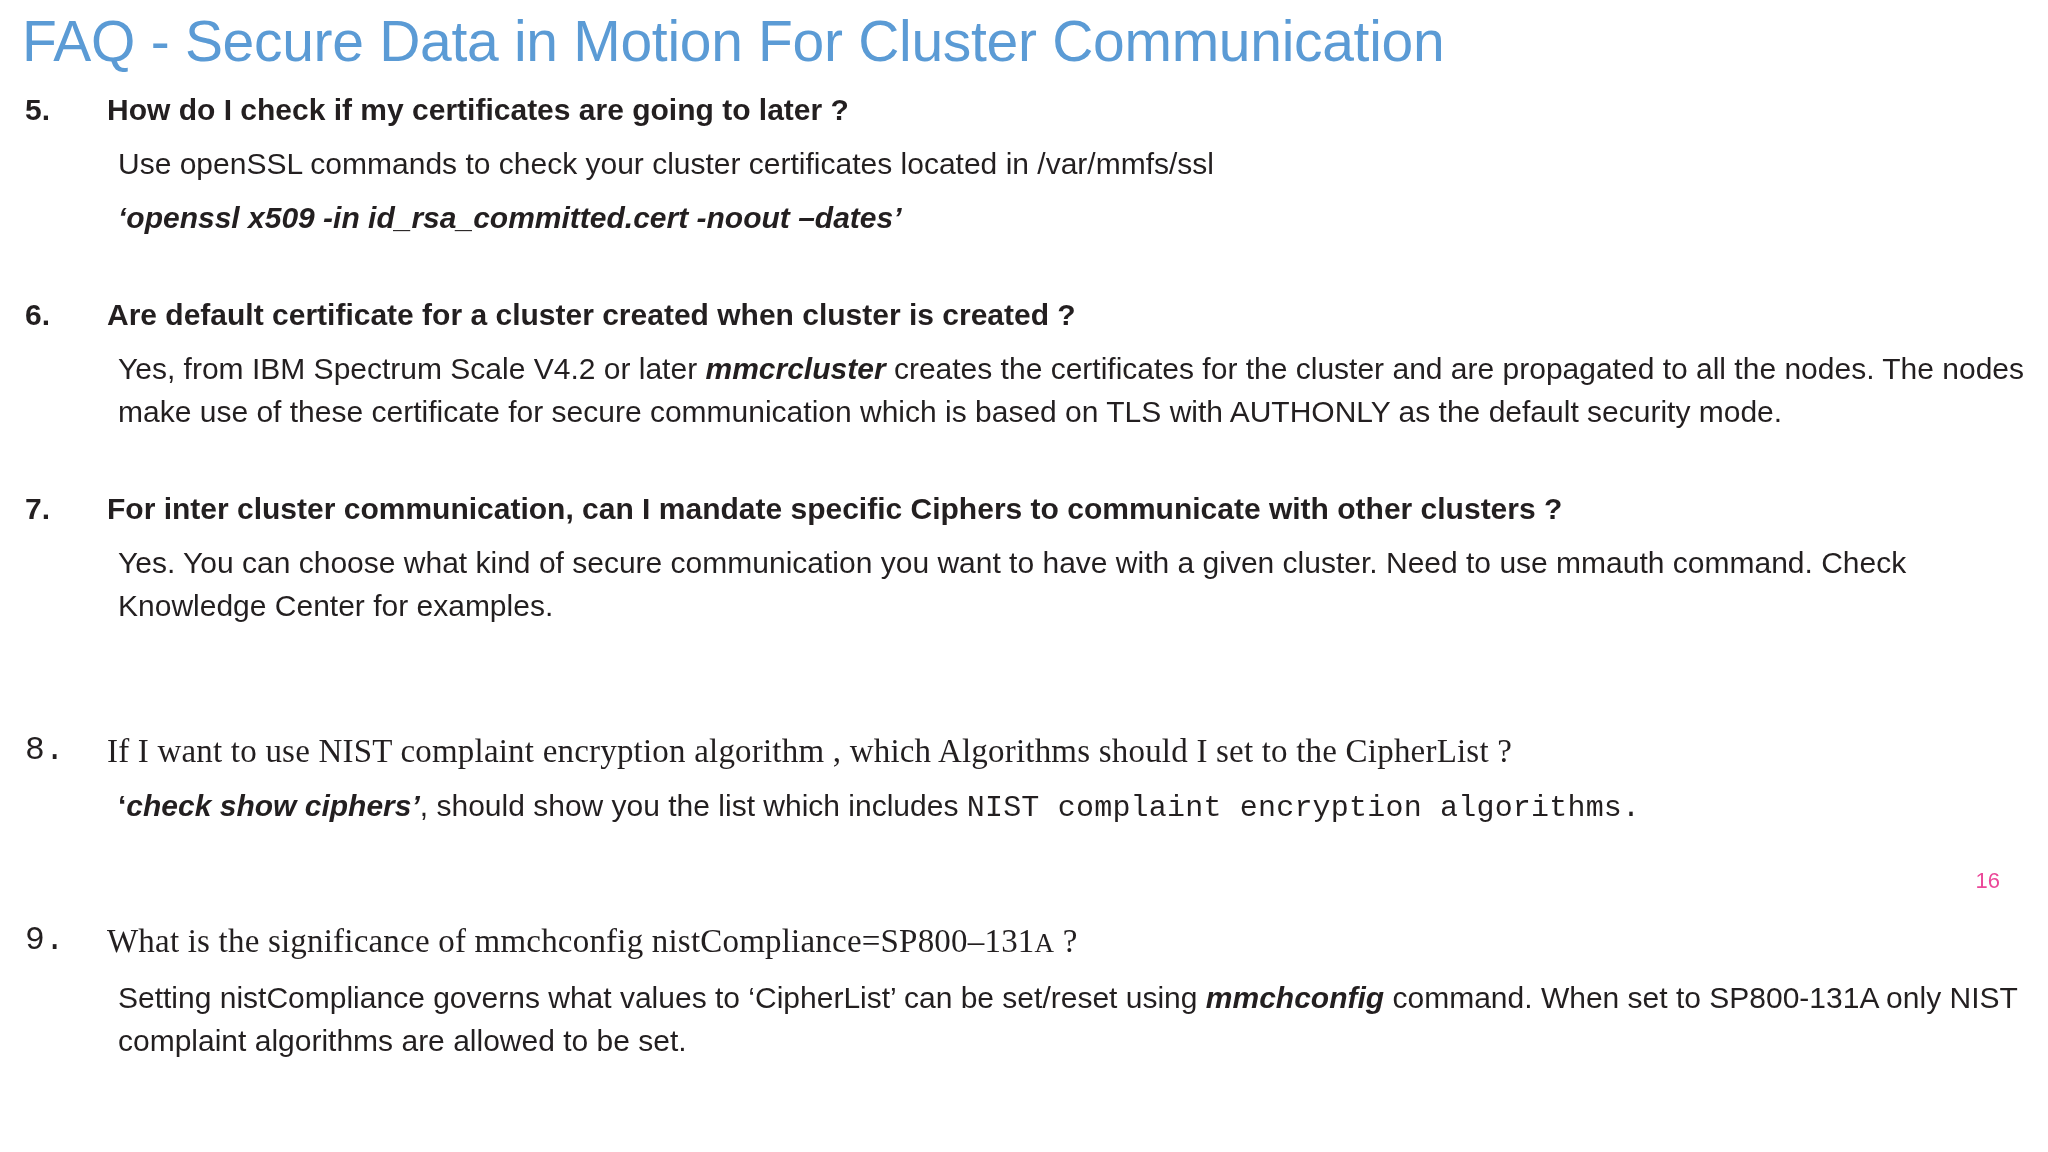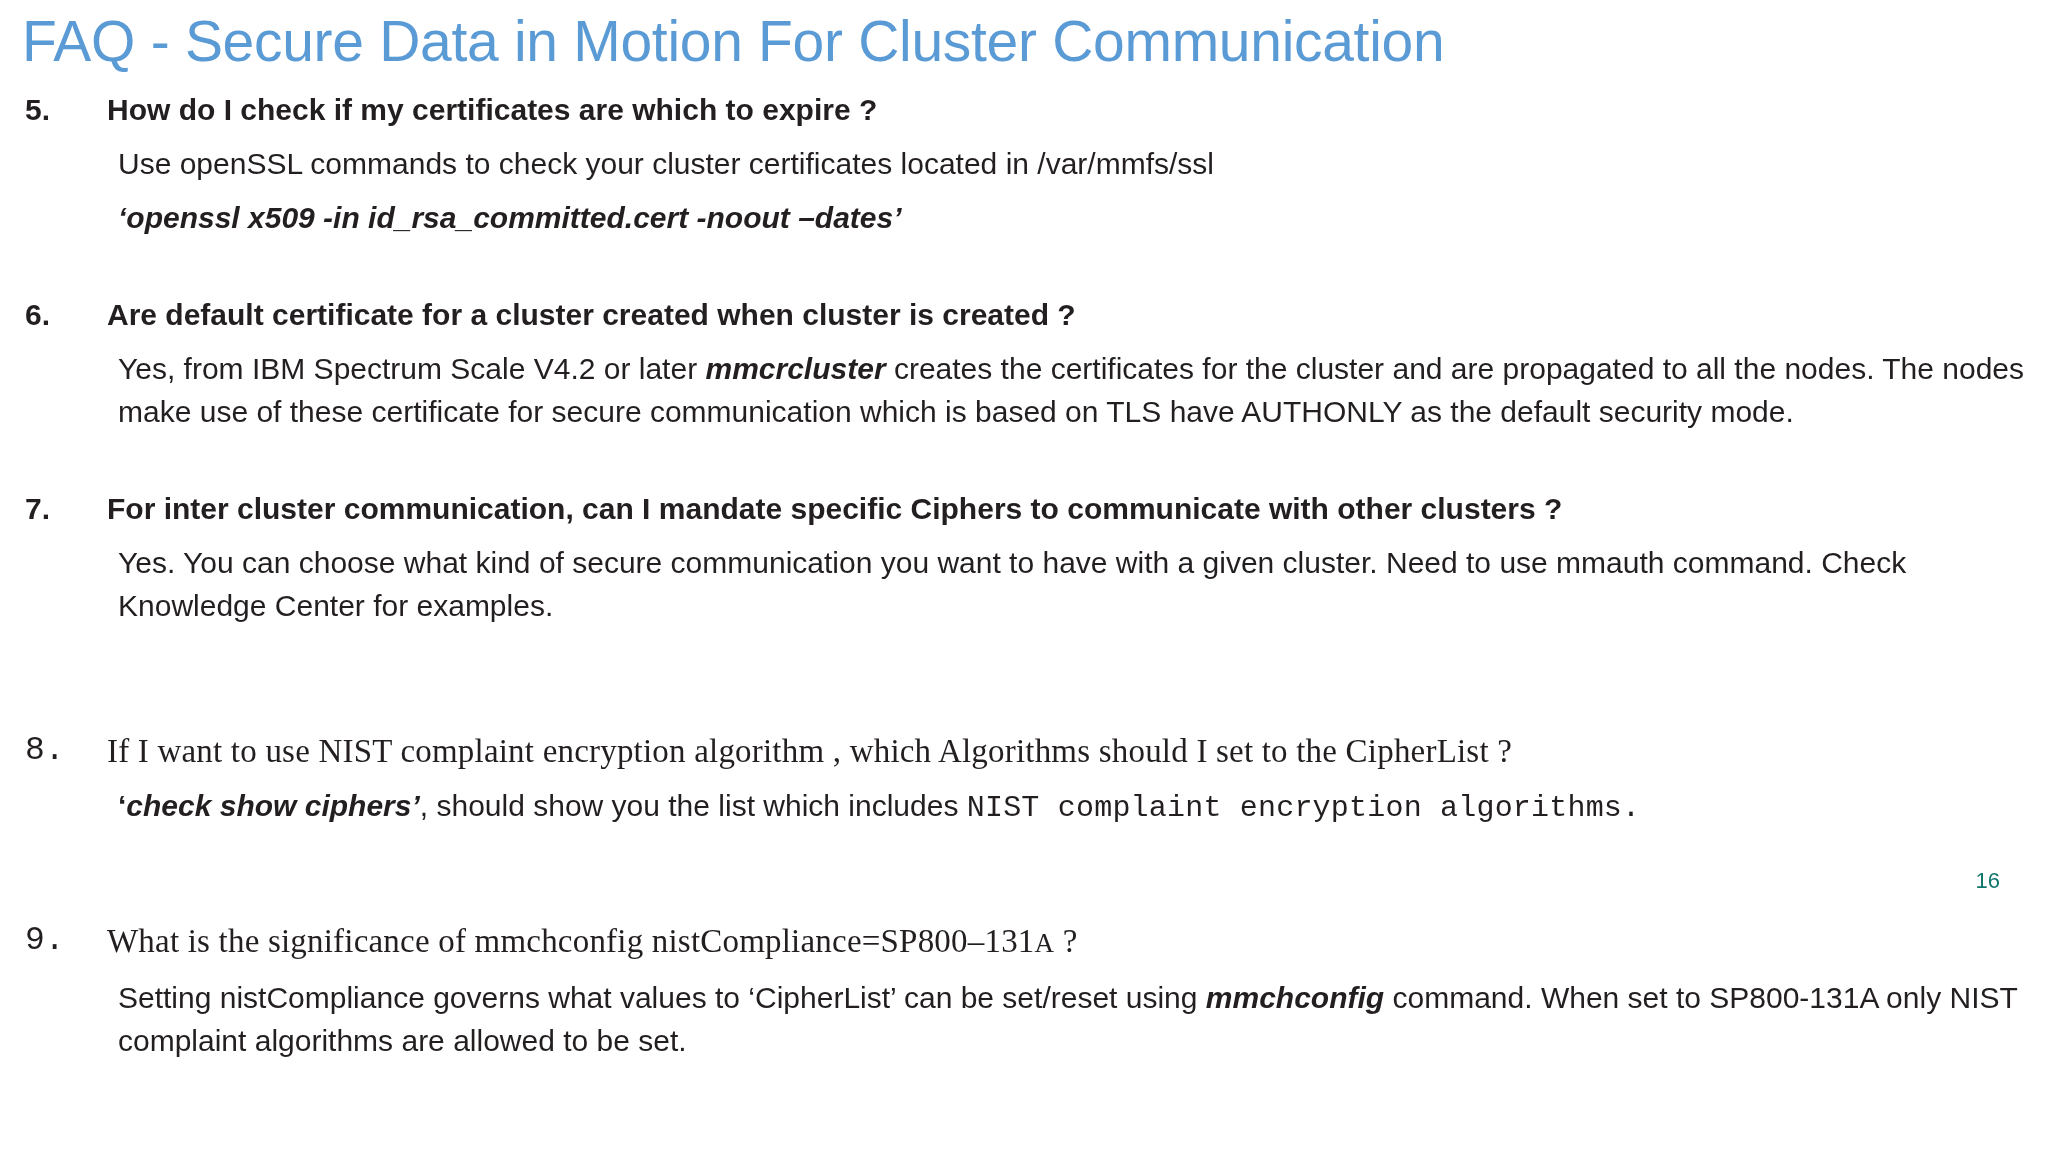--- a/index.html
+++ b/index.html
@@ -99,46 +99,46 @@
   .smallcap-a { font-size: 27px; }
 
   .gap { height: 43px; }
   .gap-sm { height: 30px; }
 
   .page-number {
     position: absolute;
     right: 48px;
     bottom: 38px;
     font-size: 22px;
-    color: #0f766e;
+    color: #ec4899;
     font-weight: 400;
   }
 </style>
 </head>
 <body>
 
 <div class="slide">
 
   <div class="slide-title">FAQ - Secure Data in Motion For Cluster Communication</div>
 
   <div class="content">
 
     <div class="faq-item">
       <span class="item-num">5.</span>
-      <div class="q">How do I check if my certificates are which to expire ?</div>
+      <div class="q">How do I check if my certificates are going to later ?</div>
       <div class="a">Use openSSL commands to check your cluster certificates located in /var/mmfs/ssl</div>
       <div class="a ital">‘openssl x509 -in id_rsa_committed.cert -noout –dates’</div>
     </div>
 
     <div class="gap"></div>
 
     <div class="faq-item">
       <span class="item-num">6.</span>
       <div class="q"> Are default certificate for a cluster created when cluster is created ?</div>
-      <div class="a"><span>Yes, from IBM Spectrum Scale V4.2 or later </span><span class="ital">mmcrcluster</span><span> creates the certificates for the cluster and are propagated to all the nodes. The nodes make use of these certificate for secure communication which is based on TLS have AUTHONLY as the default security mode.</span></div>
+      <div class="a"><span>Yes, from IBM Spectrum Scale V4.2 or later </span><span class="ital">mmcrcluster</span><span> creates the certificates for the cluster and are propagated to all the nodes. The nodes make use of these certificate for secure communication which is based on TLS with AUTHONLY as the default security mode.</span></div>
     </div>
 
     <div class="gap"></div>
 
     <div class="faq-item">
       <span class="item-num">7.</span>
       <div class="q"> For inter cluster communication, can I mandate specific Ciphers  to communicate with other clusters ?</div>
       <div class="a">Yes. You can choose what kind of secure communication you want to have with a given cluster. Need to use mmauth command. Check Knowledge Center for examples.</div>
     </div>
 

